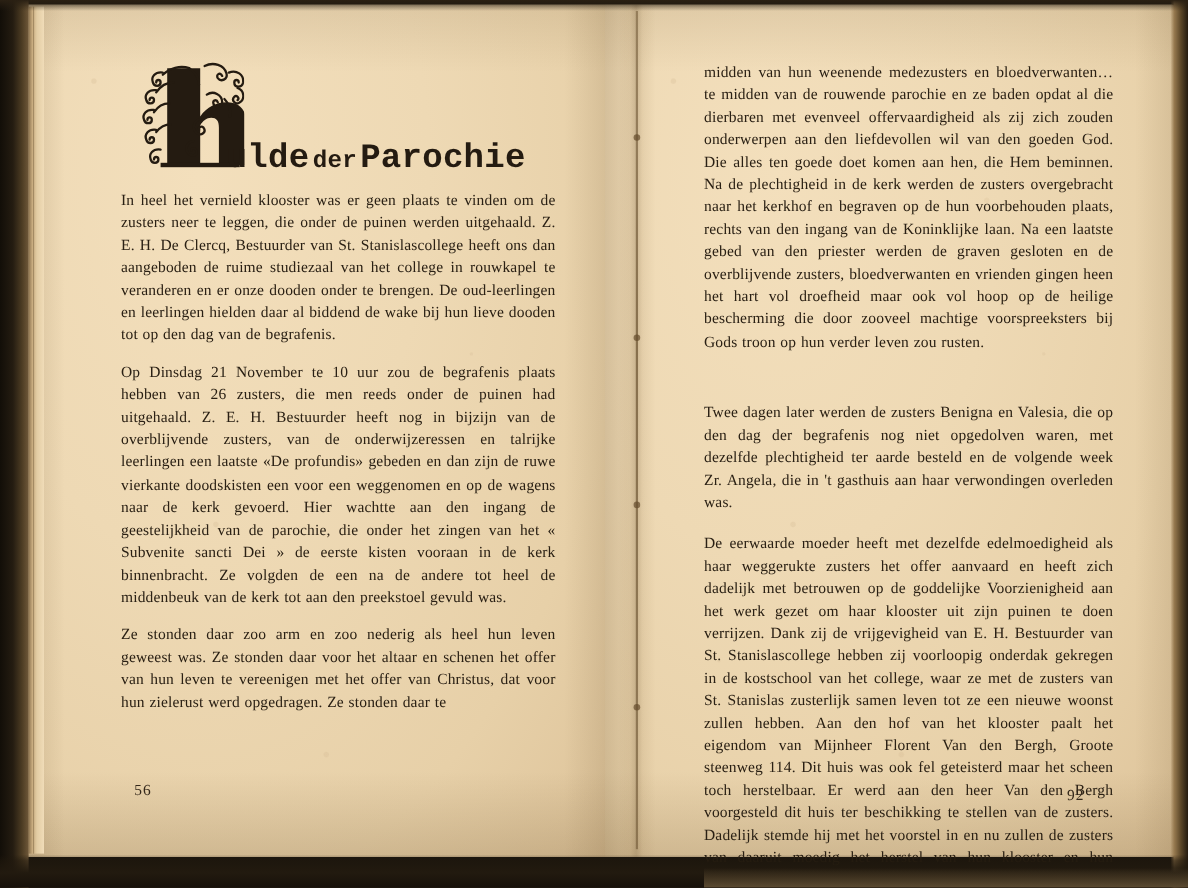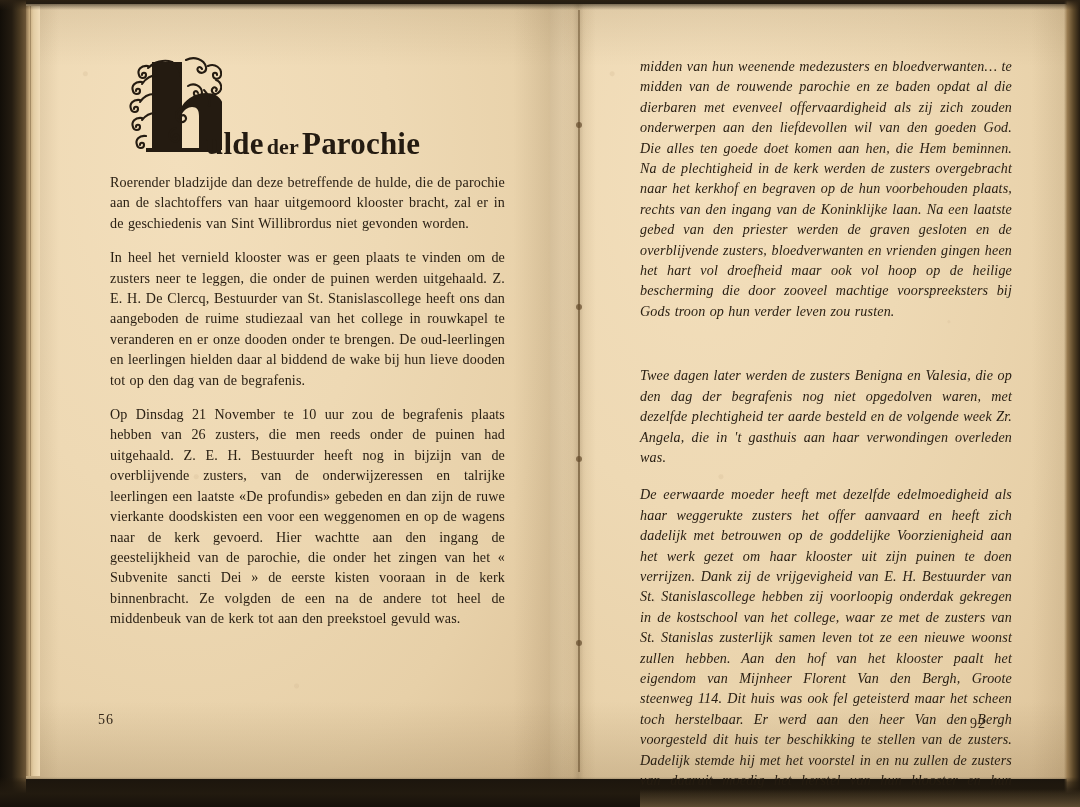--- a/index.html
+++ b/index.html
@@ -164,21 +164,21 @@
     position: absolute;
     left: 16px; top: 0;
     width: 96px; height: 104px;
   }
   .dropcap svg { display: block; width: 96px; height: 104px; }
 
   .headline-text {
     position: absolute;
     left: 96px;
     bottom: 6px;
-    font-family: Liberation Serif, serif;
+    font-family: Liberation Mono, monospace;
     font-weight: 700;
     font-size: 31px;
     letter-spacing: 0.2px;
     color: #241b11;
     white-space: nowrap;
   }
   .headline-text .small {
     font-size: 22px;
     padding: 0 3px;
   }
@@ -188,31 +188,31 @@
     font-family: "Liberation Serif", serif;
     font-size: 14.1px;
     line-height: 20.4px;
     text-align: justify;
     text-justify: inter-word;
     color: #2a2014;
     letter-spacing: 0.15px;
     word-spacing: 0.6px;
     text-rendering: optimizeLegibility;
   }
-  .page-right p.body { margin-bottom: 17px; font-style: italic; }
+  .page-right p.body { margin-bottom: 17px; }
   .page-right p.body.tight { margin-bottom: 17px; margin-top: 44px; }
 
   .folio {
     position: absolute;
     font-family: "Liberation Serif", serif;
     font-size: 14px;
     color: #33271a;
     letter-spacing: 1px;
   }
-  .folio-left  { left: 76px;  top: 708px; }
+  .folio-left  { left: 100px;  top: 708px; }
   .folio-right { left: 948px; top: 712px; }
 </style>
 </head>
 <body>
 
 <div id="scan">
 
   <div class="surround-left"></div>
   <div class="surround-right"></div>
   <div class="surround-top"></div>
@@ -258,23 +258,23 @@
                 <path d="M78 34 c4 4 6 10 5 16"></path>
               </g>
             </svg>
           </div>
 
           <div class="headline-text">
             <span>ulde</span><span class="small">der</span><span>Parochie</span>
           </div>
         </div>
 
-        <p class="body">Roerender bladzijde dan deze betreffende de hulde, die de parochie aan de slachtoffers van haar uitgemoord klooster bracht, zal er in de geschiedenis van Sint Willibrordus niet gevonden worden.</p>
         <p class="body">In heel het vernield klooster was er geen plaats te vinden om de zusters neer te leggen, die onder de puinen werden uitgehaald. Z. E. H. De Clercq, Bestuurder van St. Stanislascollege heeft ons dan aangeboden de ruime studiezaal van het college in rouwkapel te veranderen en er onze dooden onder te brengen. De oud-leerlingen en leerlingen hielden daar al biddend de wake bij hun lieve dooden tot op den dag van de begrafenis.</p>
         <p class="body">Op Dinsdag 21 November te 10 uur zou de begrafenis plaats hebben van 26 zusters, die men reeds onder de puinen had uitgehaald. Z. E. H. Bestuurder heeft nog in bijzijn van de overblijvende zusters, van de onderwijzeressen en talrijke leerlingen een laatste «De profundis» gebeden en dan zijn de ruwe vierkante doodskisten een voor een weggenomen en op de wagens naar de kerk gevoerd. Hier wachtte aan den ingang de geestelijkheid van de parochie, die onder het zingen van het « Subvenite sancti Dei » de eerste kisten vooraan in de kerk binnenbracht. Ze volgden de een na de andere tot heel de middenbeuk van de kerk tot aan den preekstoel gevuld was.</p>
+        <p class="body">Ze stonden daar zoo arm en zoo nederig als heel hun leven geweest was. Ze stonden daar voor het altaar en schenen het offer van hun leven te vereenigen met het offer van Christus, dat voor hun zielerust werd opgedragen. Ze stonden daar te</p>
       </div>
 
       <div class="folio folio-left">56</div>
     </div>
 
     <div class="leaf leaf-right">
       <div class="grain"></div>
       <div class="vignette"></div>
     </div>
 

